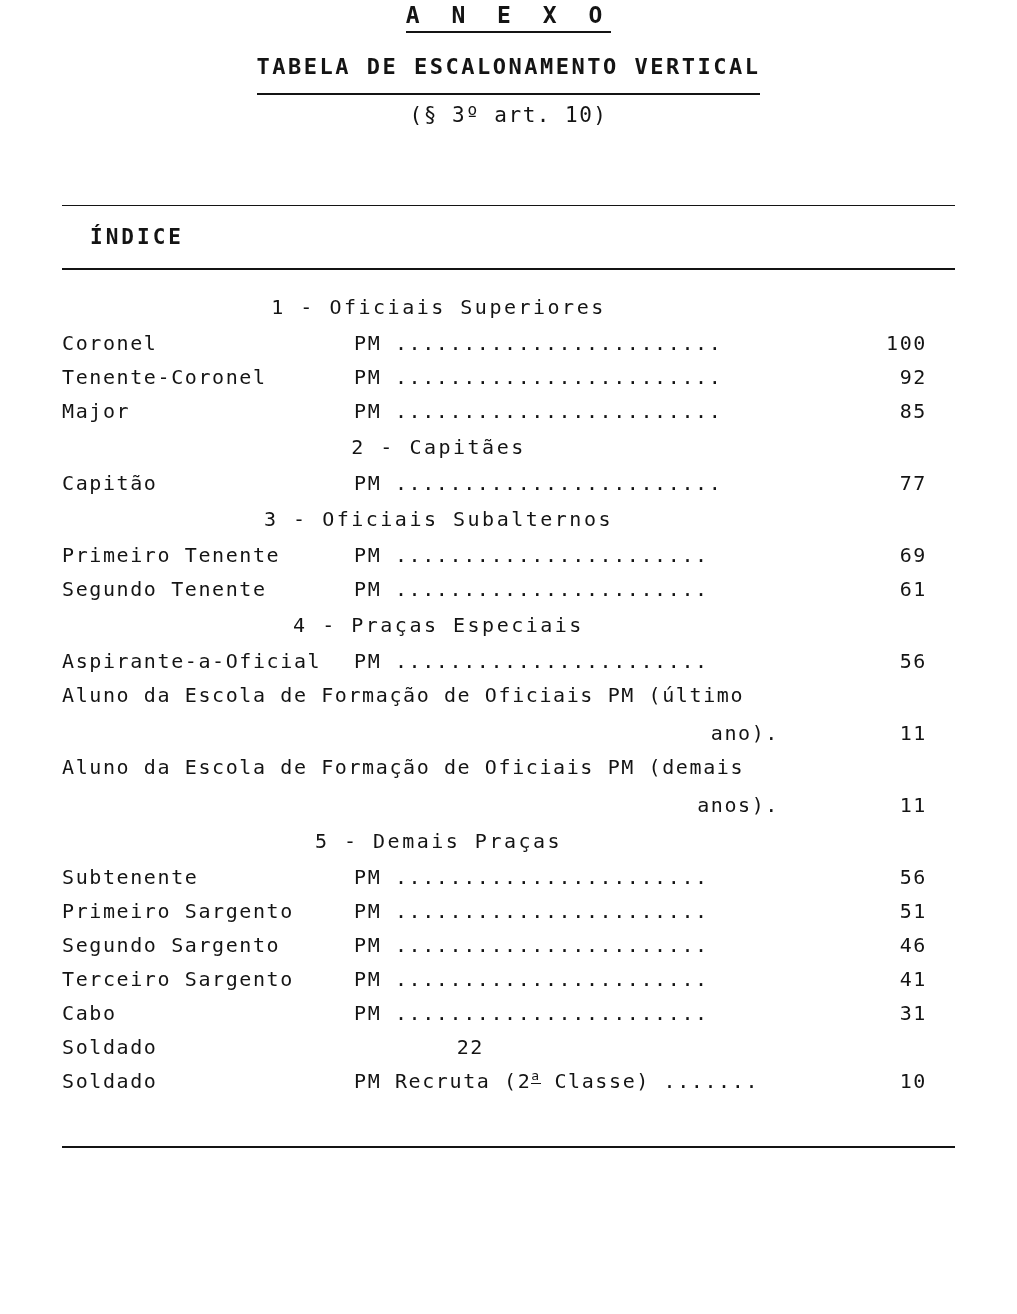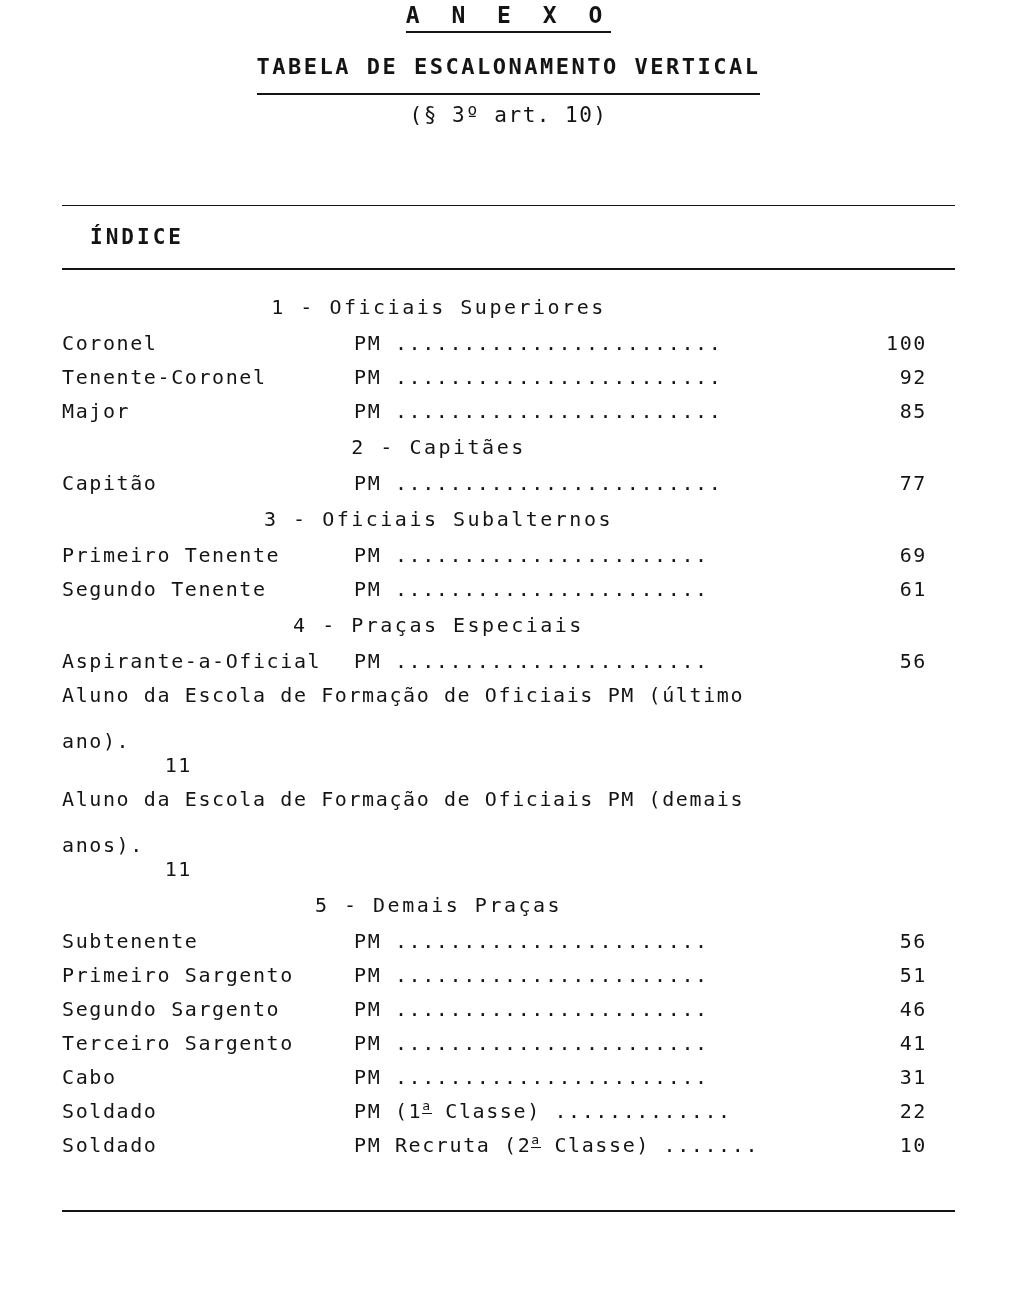--- a/index.html
+++ b/index.html
@@ -129,22 +129,21 @@
     font-size: 20px;
     letter-spacing: 1.6px;
     padding: 5px 0;
   }
   .wide-row .line1 {
     white-space: pre;
   }
   .wide-row .line2 {
     display: flex;
     align-items: baseline;
-    margin-top: 22px;
-    flex-direction: column;
+    margin-top: 14px;
   }
   .wide-row .line2 .tail {
     flex: 1 1 auto;
     text-align: right;
     padding-right: 18px;
     white-space: pre;
   }
   .wide-row .line2 .idx {
     width: 130px;
     text-align: right;
@@ -263,21 +262,20 @@
           <div class="item-mid">PM .......................</div>
           <div class="item-index">41</div>
         </div>
         <div class="item-row">
           <div class="item-label">Cabo</div>
           <div class="item-mid">PM .......................</div>
           <div class="item-index">31</div>
         </div>
         <div class="item-row">
           <div class="item-label">Soldado</div>
-          <div class="item-mid">PM (1<sup class="ord">a</sup> Classe) .............</div>
           <div class="item-index">22</div>
         </div>
         <div class="item-row">
           <div class="item-label">Soldado</div>
           <div class="item-mid">PM Recruta (2<sup class="ord">a</sup> Classe) .......</div>
           <div class="item-index">10</div>
         </div>
       </div>
 
     <div class="rule thick bottom-rule"></div>

